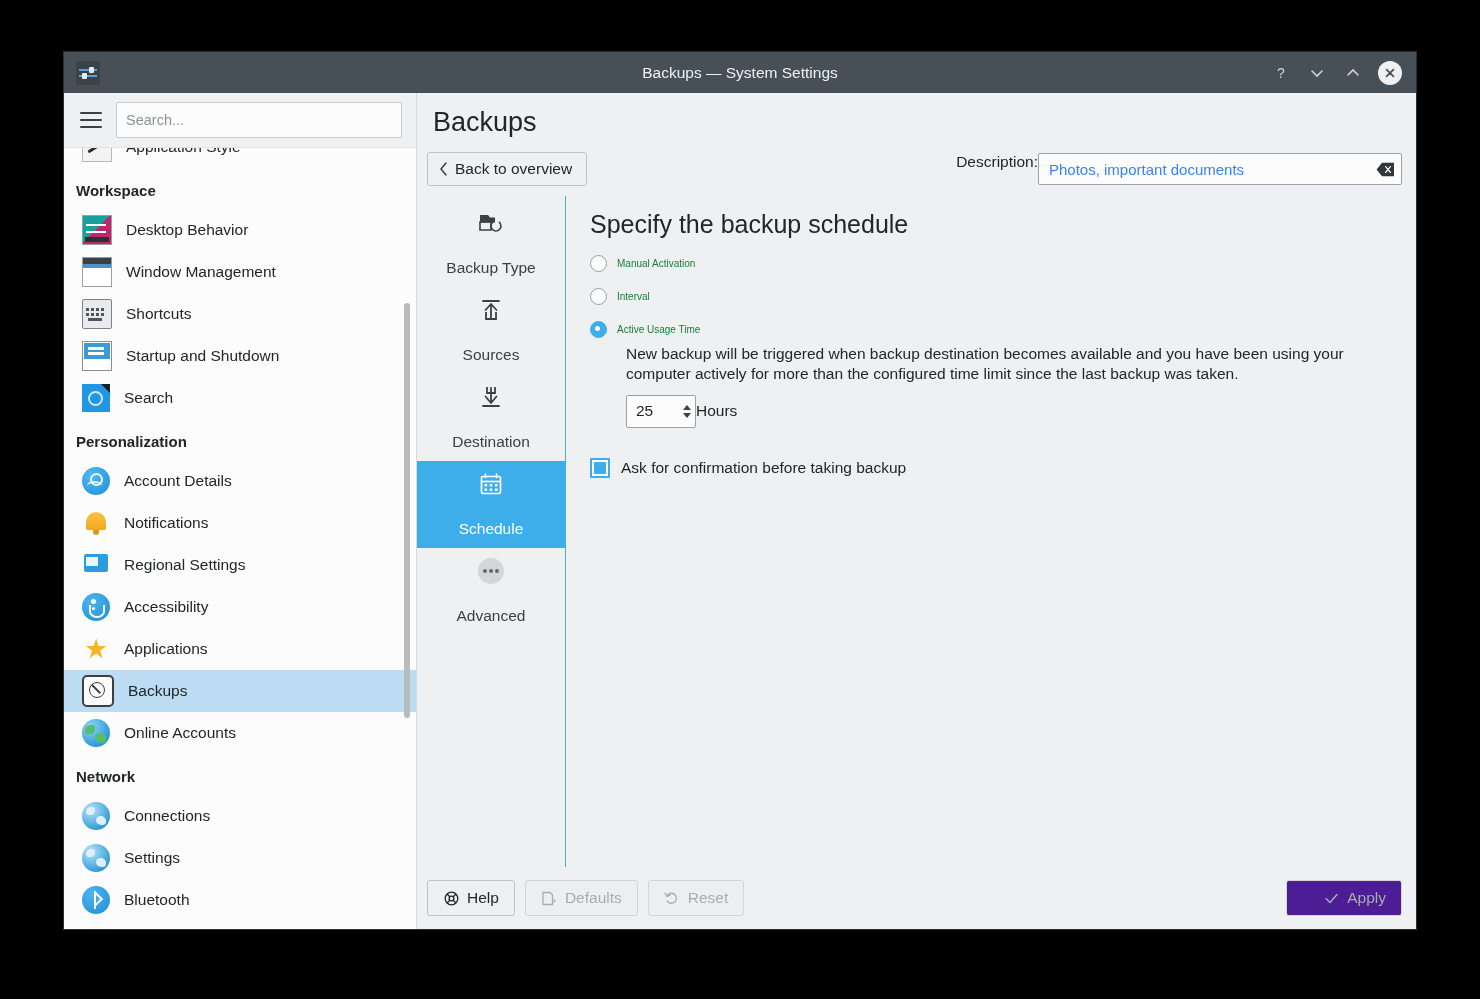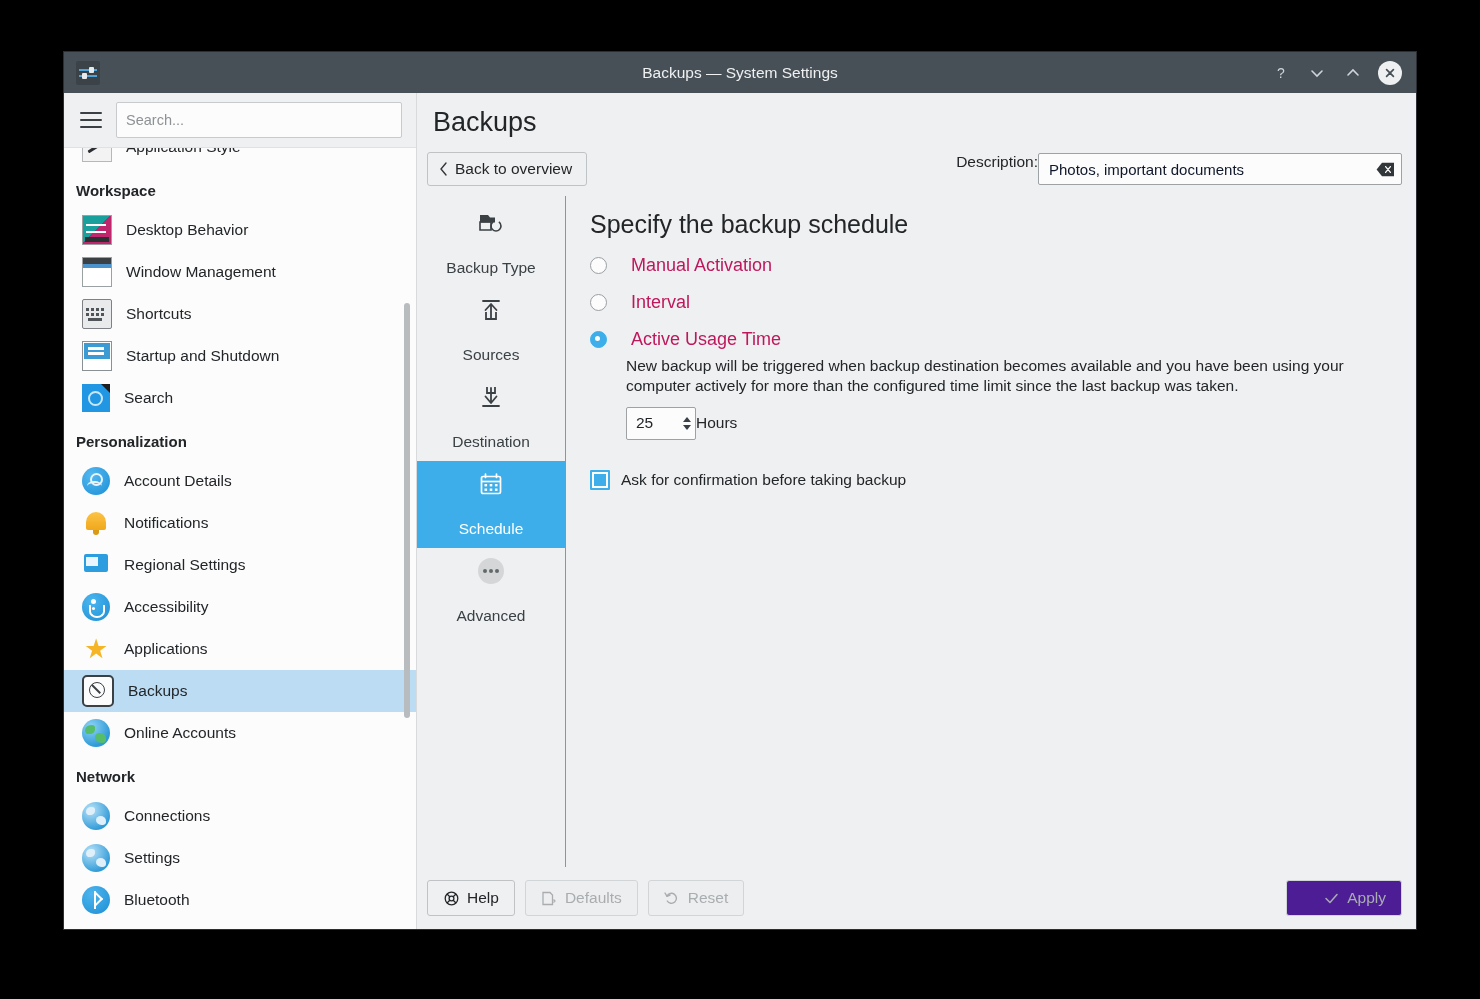--- a/index.html
+++ b/index.html
@@ -258,21 +258,21 @@
     border-radius:2px;
     display:flex;
     align-items:center;
     padding: 0 6px 0 8px;
   }
   #desc-input {
     flex:1 1 auto;
     border:none; outline:none;
     background:transparent;
     font-size:15px;
-    color:#0f172a;
+    color:#3b82f6;
     font-family:"Liberation Sans", sans-serif;
   }
   #desc-clear { width:19px;height:15px;flex:0 0 19px;cursor:pointer; }
 
   #content-row { display:flex; flex:1 1 auto; min-height:0; }
 
   
   #tabstrip {
     width: 148px;
     flex: 0 0 148px;
@@ -300,24 +300,24 @@
     padding: 8px 20px 0 24px;
     min-width:0;
   }
   #pane-title {
     font-size: 25px;
     color:#232629;
     margin: 6px 0 16px 0;
     font-weight: normal;
   }
   .radio-row {
-    display:flex; align-items:center; gap:24px;
+    display:flex; align-items:center; gap:10px;
     margin: 0 0 16px 0;
-    font-size:18px;
-    color:#be185d;
+    font-size:10px;
+    color:#15803d;
     cursor:pointer;
   }
   .radio {
     width:15px;height:15px;border-radius:50%;
     border:1px solid #9a9fa3; background:#fcfcfc;
     flex:0 0 15px; position:relative;
   }
   .radio.checked { border-color:#3daee9; background:#3daee9; }
   .radio.checked:after{content:"";position:absolute;left:4px;top:4px;width:5px;height:5px;border-radius:50%;background:#fcfcfc;}
   #usage-desc {

